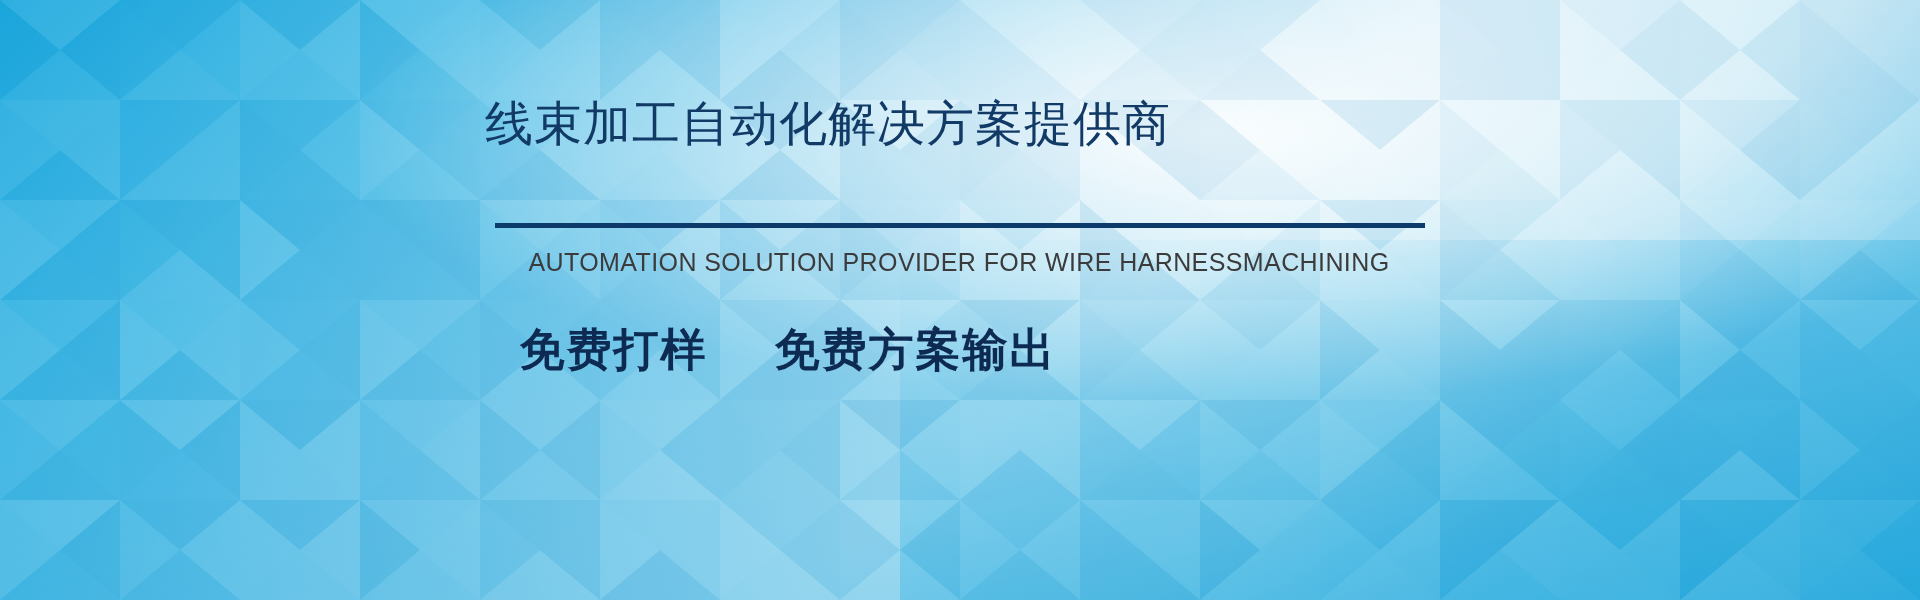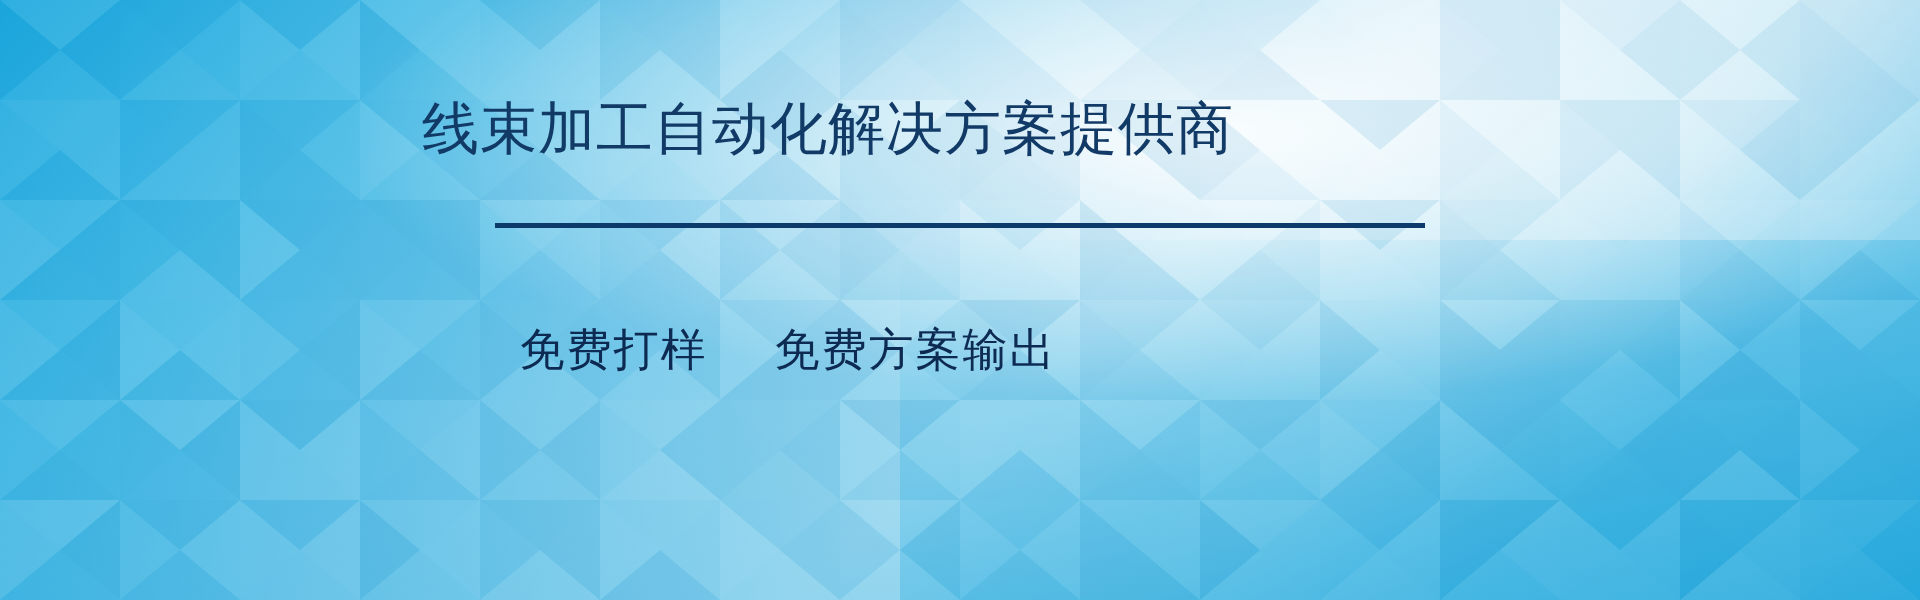--- a/index.html
+++ b/index.html
@@ -25,21 +25,21 @@
     position: absolute;
     inset: 0;
     z-index: 5;
   }
   .headline {
     position: absolute;
     left: 0;
     top: 99px;
     width: 1920px;
     text-align: center;
-    font-size: 57px;
+    font-size: 48px;
     line-height: 1.05;
     letter-spacing: 1px;
     color: #123a66;
     font-weight: 400;
     white-space: nowrap;
   }
   .headline-shift {
     display: inline-block;
     transform: translateX(-132px);
   }
@@ -66,21 +66,21 @@
   }
   .subtitle-shift {
     display: inline-block;
     transform: translateX(-1px);
   }
   .tagline {
     position: absolute;
     width: 1920px;
     text-align: center;
     font-size: 45px;
-    font-weight: 400;
+    font-weight: 700;
     color: #0d2a52;
     letter-spacing: 2px;
     white-space: nowrap;
   }
   .tagline-1 { top: 320px; }
   .tagline-2 { top: 404px; }
   .tagline-shift-1 { display: inline-block; transform: translateX(-172px); }
   .tagline-shift-2 { display: inline-block; transform: translateX(-172px); }
   .gap { display: inline-block; width: 38px; }
   .gap-sm { display: inline-block; width: 16px; }
@@ -508,20 +508,23 @@
       </g>
   </svg>
 
   <div id="content">
     <div class="headline">
       <span class="headline-shift">线束加工自动化解决方案提供商</span>
     </div>
 
     <div class="divider"></div>
 
+    <div class="subtitle">
+      <span class="subtitle-shift">AUTOMATION SOLUTION PROVIDER FOR WIRE HARNESSMACHINING</span>
+    </div>
 
     <div class="tagline tagline-1">
       <span class="tagline-shift-1">
         <span>免费打样</span>
         <span class="gap"></span>
         <span>免费方案输出</span>
       </span>
     </div>
 
   </div>

